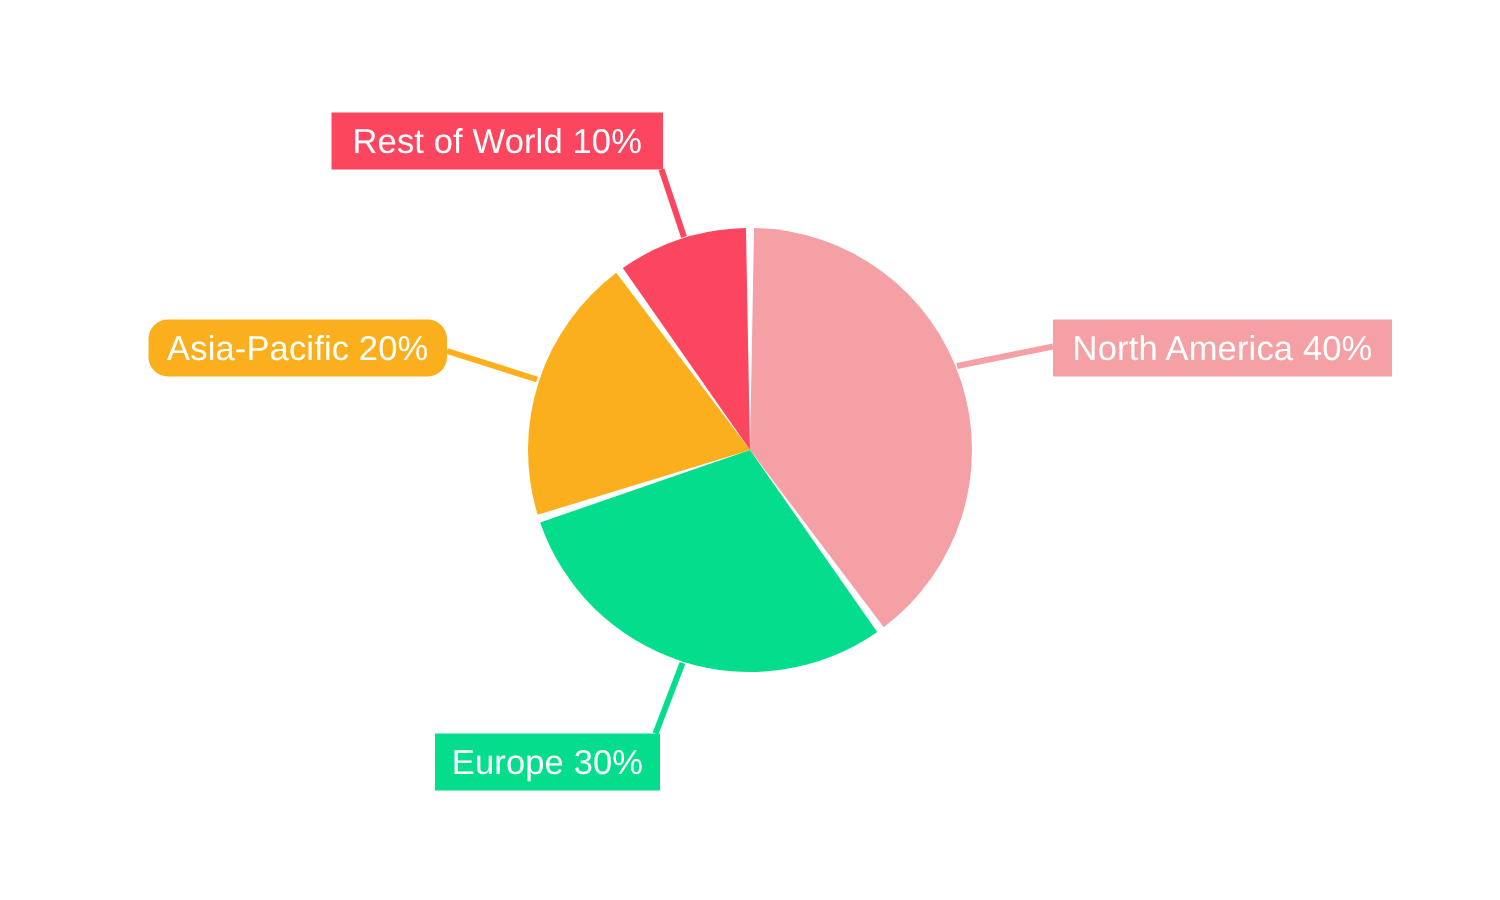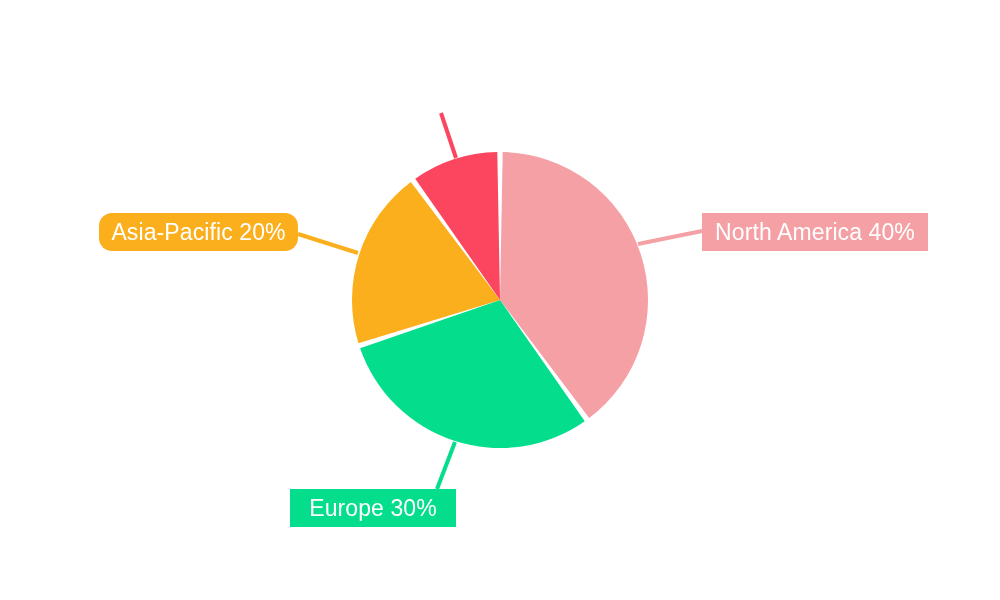--- a/index.html
+++ b/index.html
@@ -81,18 +81,19 @@
     <g id="pie-slices">
         <path d="M 500 300 L 502.71 152.02 A 148 148 0 0 1 589.17 418.12 Z" fill="#f4a0a5"></path>
         <path d="M 500 300 L 584.78 421.31 A 148 148 0 0 1 360.11 348.31 Z" fill="#03dd8c"></path>
         <path d="M 500 300 L 358.43 343.15 A 148 148 0 0 1 410.83 181.88 Z" fill="#fbaf1c"></path>
         <path d="M 500 300 L 415.22 178.69 A 148 148 0 0 1 497.29 152.02 Z" fill="#fc455f"></path>
       </g>
   </svg>
 
   <div class="slice-label" id="label-north-america" style="background: rgb(244, 160, 165); left: 702px; top: 213px; width: 226px; height: 38px;">North America 40%</div>
 
-  <div class="slice-label" id="label-europe" style="background: rgb(3, 221, 140); left: 290px; top: 489px; width: 166px; height: 38px;">Europe 30%</div>
+  <div class="slice-label" id="label-europe" style="background: rgb(3, 221, 140); left: 290px; top: 489px; width: 150px; height: 38px;">Europe 30%</div>
 
   <div class="slice-label" id="label-asia-pacific" style="background: rgb(251, 175, 28); left: 99px; top: 213px; width: 199px; height: 38px;">Asia-Pacific 20%</div>
 
+  <div class="slice-label" id="label-rest-of-world" style="background: rgb(252, 69, 95); left: 221px; top: 75px; width: 221px; height: 38px;">Rest of World 10%</div>
 
 </div>
 
 </body></html>

